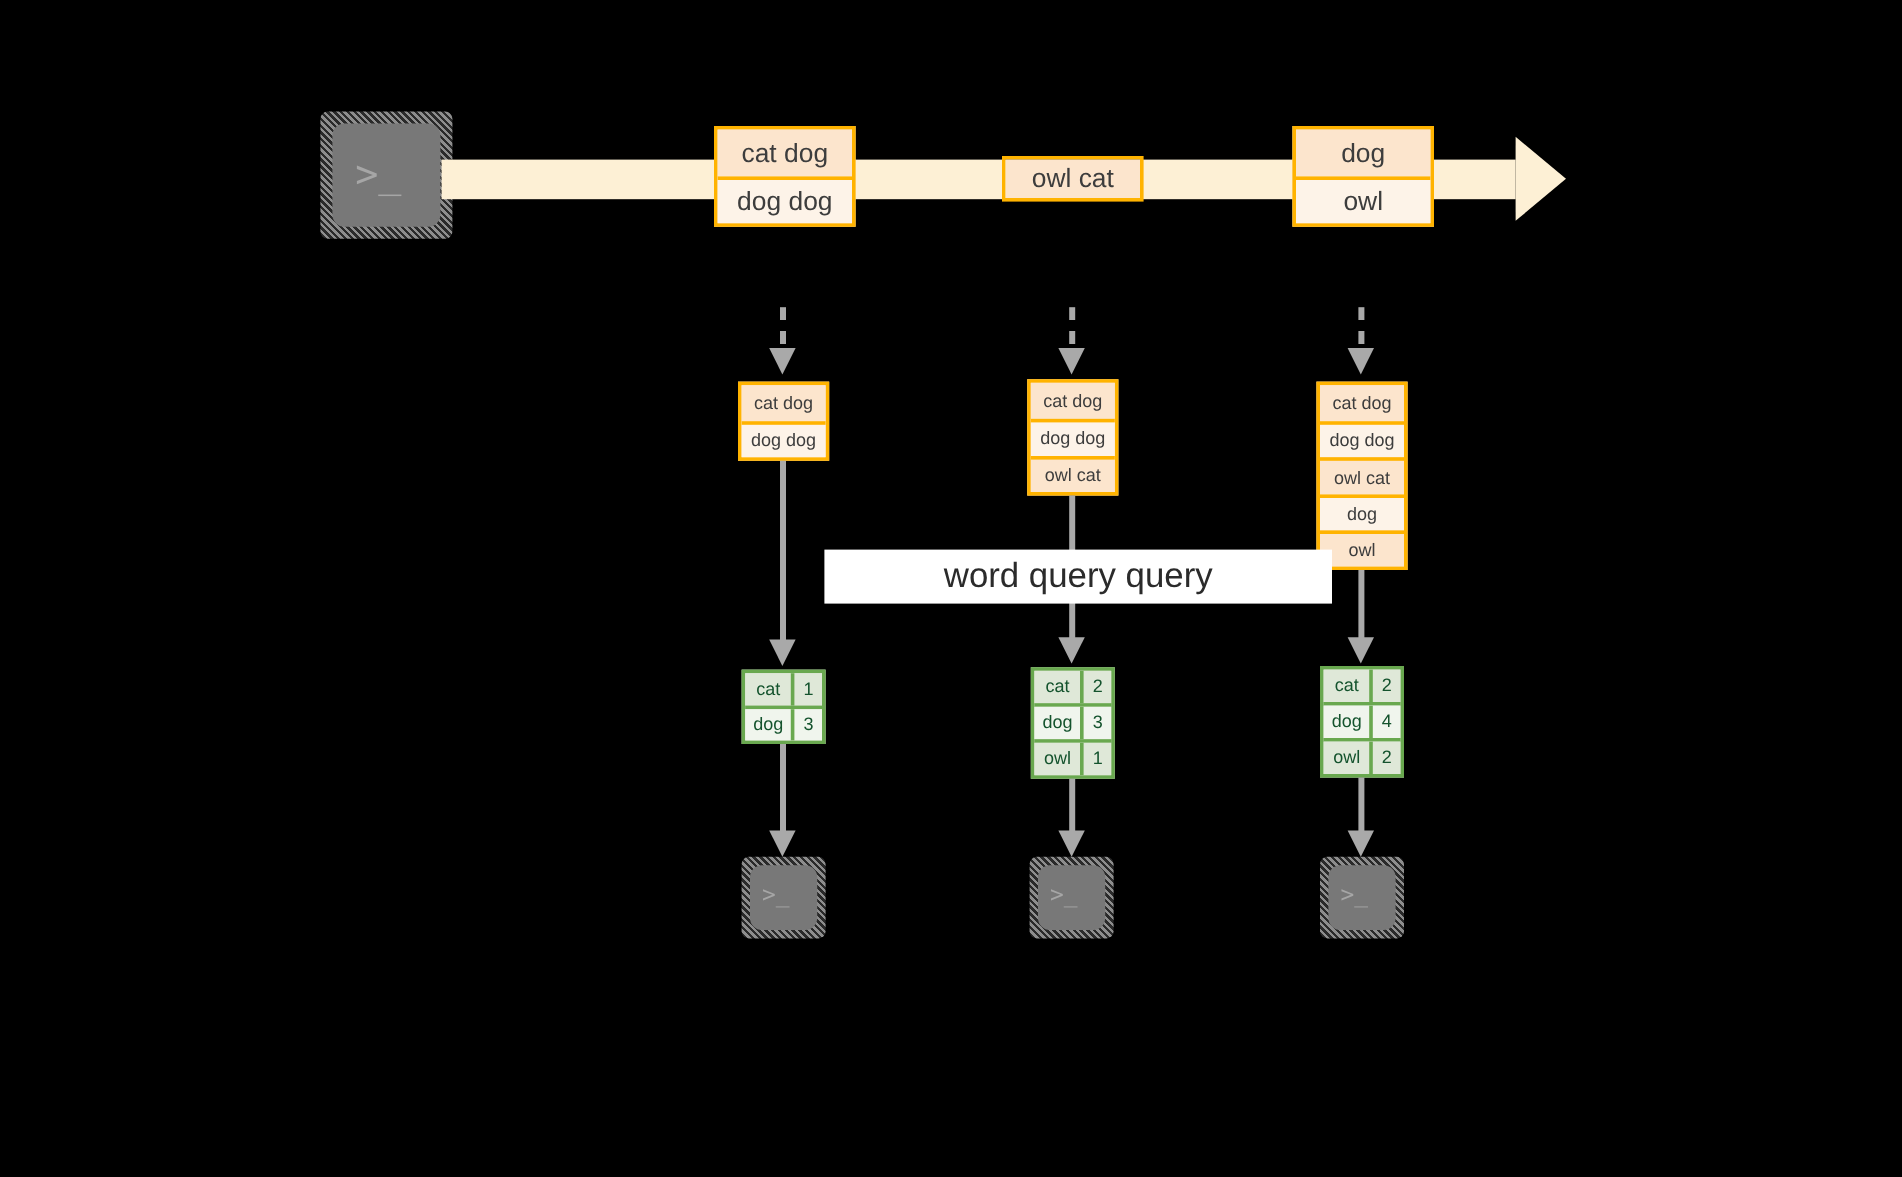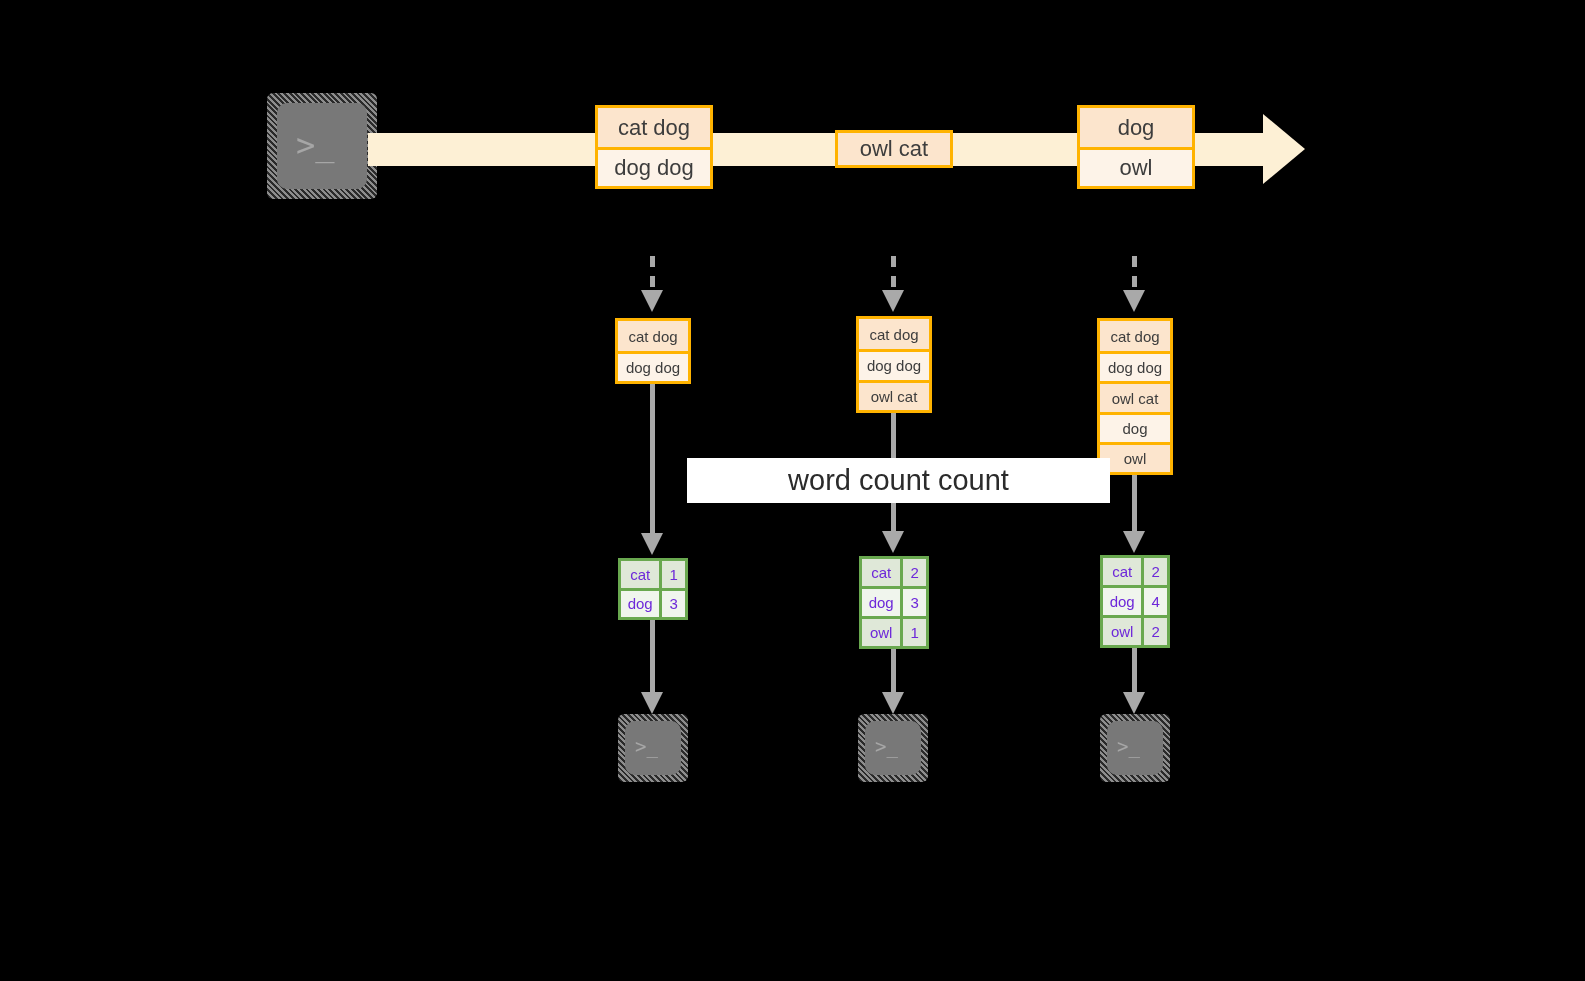--- a/index.html
+++ b/index.html
@@ -91,21 +91,21 @@
     display: flex;
     flex: 1 1 auto;
     box-sizing: border-box;
   }
   .tbl .row + .row { border-top: 3px solid #69a84f; }
   .tbl .k, .tbl .v {
     box-sizing: border-box;
     display: flex;
     align-items: center;
     justify-content: center;
-    color: #6d28d9;
+    color: #14532d;
     white-space: nowrap;
     background: #dfe8d8;
   }
   .tbl .row.alt .k, .tbl .row.alt .v { background: #f0f5ed; }
   .tbl .v { border-left: 3px solid #69a84f; }
 
   
   .conn-line {
     position: absolute;
     background: #a9a9a9;
@@ -264,15 +264,15 @@
 
   <div class="conn-line" style="left:1132px; top:648px; height:46px;"></div>
   <div class="conn-head" style="left:1123px; top:692px; border-width:22px 11px 0 11px;"></div>
 
   <div class="term" style="left:1100px; top:714px; width:70px; height:68px;">
     <div class="hatch"></div>
     <div class="face" style="left:7px; top:7px; right:7px; bottom:7px;"></div>
     <div class="glyph" style="left:17px; top:23px; font-size:19px;">&gt;_</div>
   </div>
 
-  <div class="query-label" style="left:687px; top:458px; width:423px; height:45px; font-size:29px;">word count count</div>
+  <div class="query-label" style="left:687px; top:458px; width:423px; height:45px; font-size:29px;">word query query</div>
 
 </div>
 
 </body></html>

